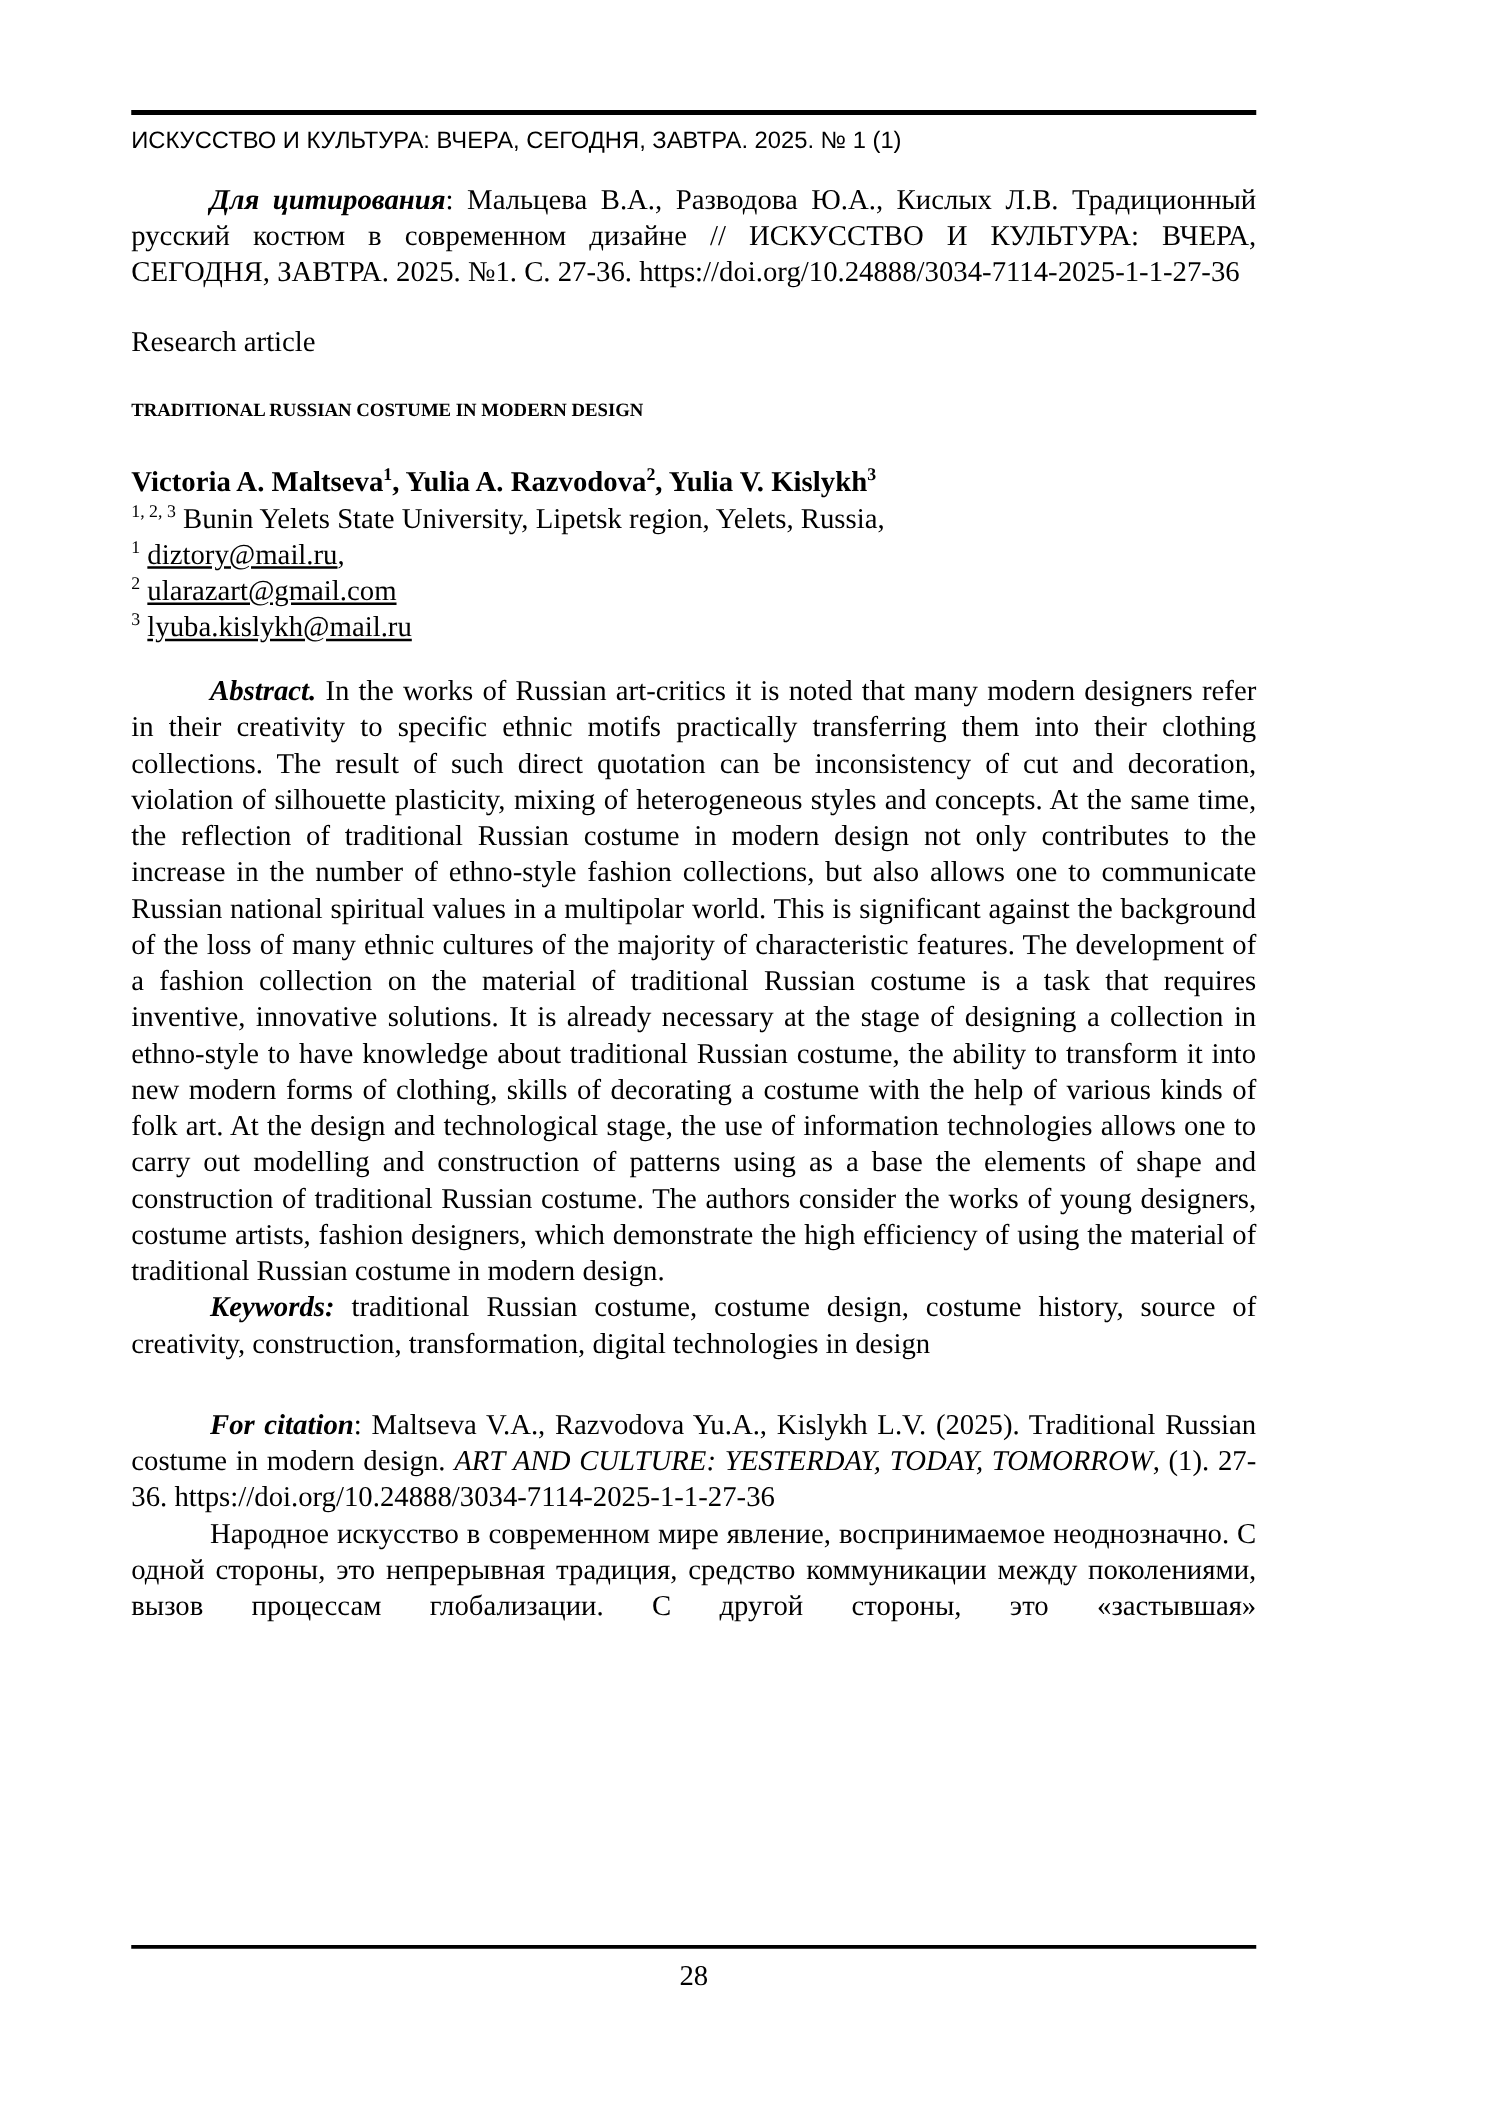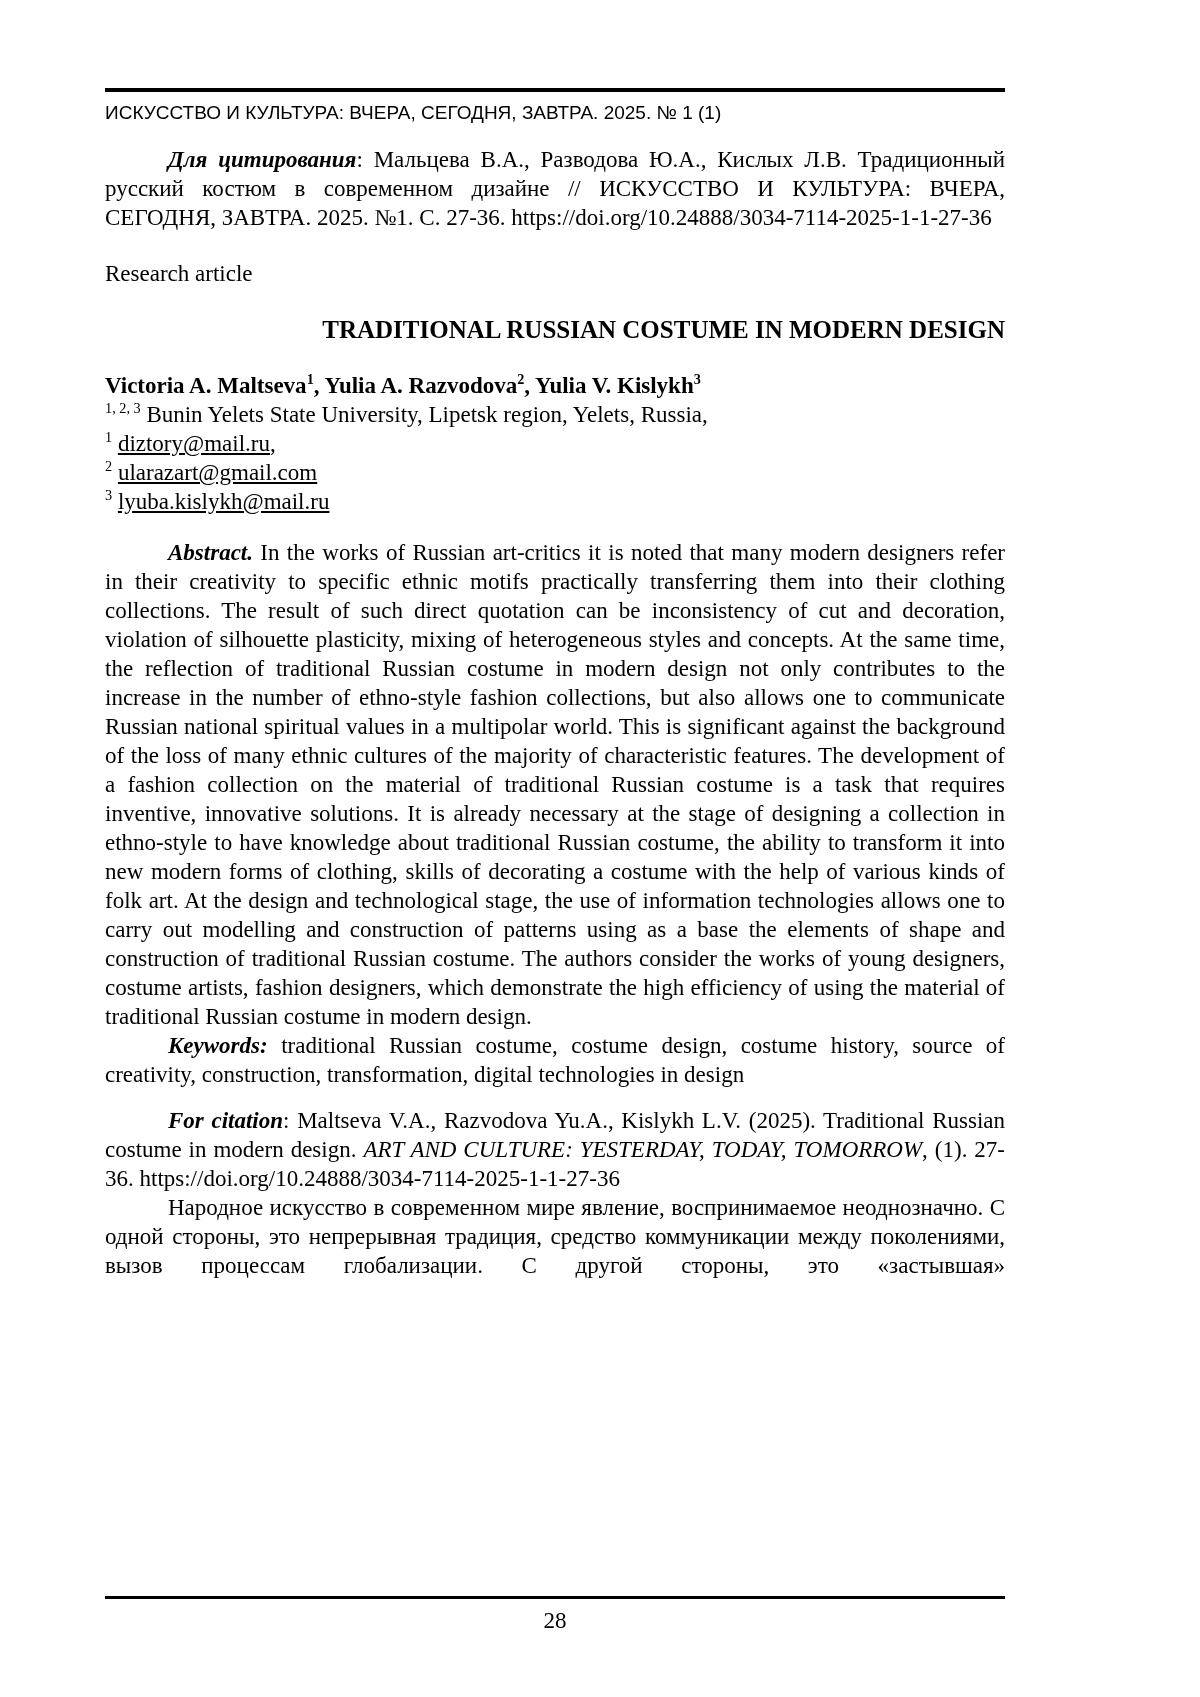--- a/index.html
+++ b/index.html
@@ -26,41 +26,41 @@
   .justify-last { text-align-last: justify; }
   .indent { text-indent: 63px; }
   .bi { font-weight: bold; font-style: italic; }
   .it { font-style: italic; }
   sup { font-size: 0.62em; line-height: 0; }
 
   .citation-ru { margin-top: 18px; }
   .article-type { margin-top: 27px; }
   .title {
     margin: 27px 0 0 0;
-    font-size: 25px; line-height: 29px;
-    font-weight: bold; text-align: right;
+    font-size: 15px; line-height: 29px;
+    font-weight: bold; text-align: left;
   }
   .authors { margin-top: 27px; font-weight: bold; }
   .affiliation { margin-top: 0; }
   .email-line { margin-top: 0; }
   a.email { color: #000000; text-decoration: underline; cursor: pointer; margin-top: 11px; }
 
   .abstract { margin-top: 22px; }
   .keywords { margin-top: 0; }
-  .for-citation { margin-top: 17px; }
+  .for-citation { margin-top: 36px; }
 
   .section-heading {
     margin: 30px 0 0 63px;
     font-size: 23px; line-height: 29px;
     font-weight: bold;
   }
   .intro { margin-top: 0; }
 
   .footer {
-    position: absolute; left: 105px; top: 1596px; width: 900px;
+    position: absolute; left: 105px; top: 1556px; width: 900px;
     border-top: 3px solid #000;
   }
   .page-num { text-align: center; margin-top: 7px; }
 </style>
 </head>
 <body>
 
 <div class="page">
   <div class="content">
 

